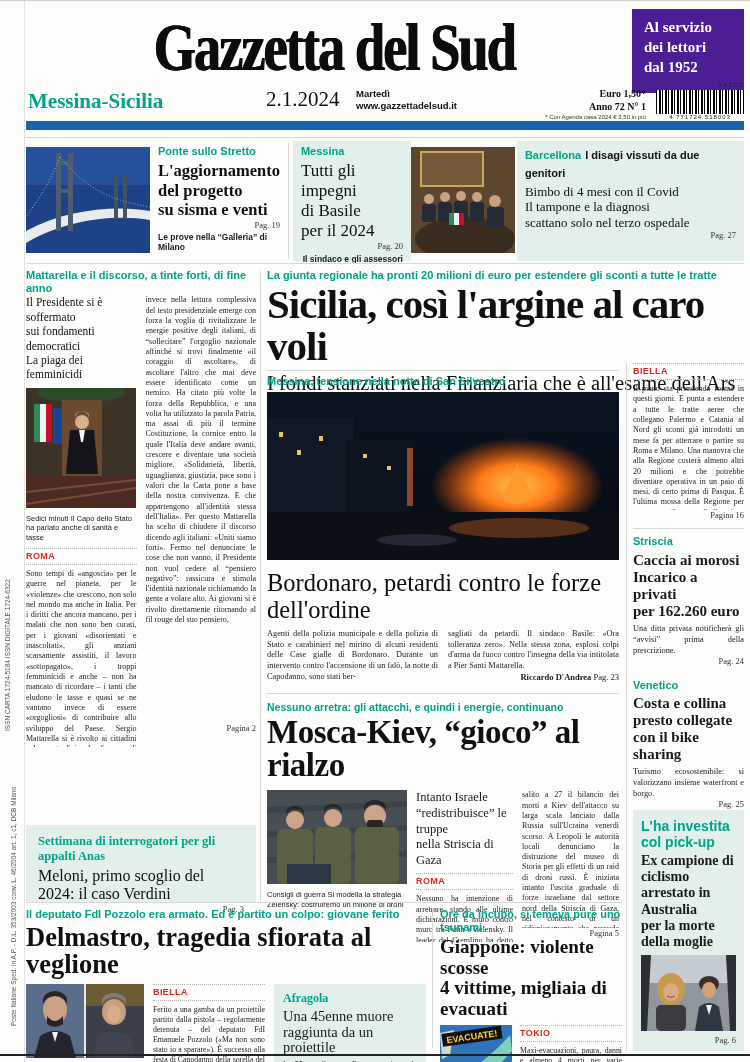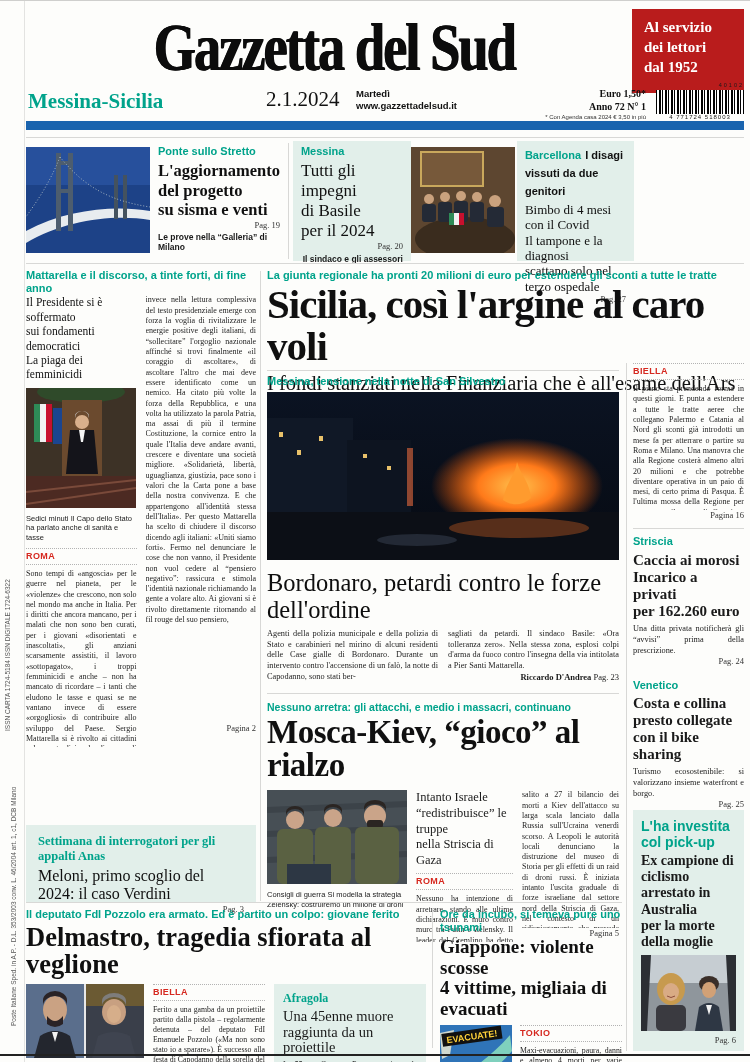--- a/index.html
+++ b/index.html
@@ -18,39 +18,39 @@
   .cap{font:400 7.5px/1.3 "Liberation Sans",sans-serif;color:#222;}
   .capb{font-weight:400;}
   .tealbox{background:#e2efea;}
   .vline{position:absolute;width:1px;background:#d8d8d6;}
   .hline{position:absolute;height:1px;background:#d8d8d6;}
   
   .hdr{position:absolute;left:26px;top:6px;width:718px;height:112px;}
   .masthead{position:absolute;left:28px;top:0;width:560px;height:80px;display:flex;align-items:center;justify-content:center;}
   .masthead span{font:700 56px/1 "Liberation Serif",serif;color:#0c0c0c;letter-spacing:-2px;
         display:inline-block;transform:scale(.97,1.2);text-shadow:.7px 0 #0c0c0c,-.4px 0 #0c0c0c;}
-  .servicebox{position:absolute;right:0;top:2px;width:112px;height:84px;background:#b91c1c;color:#fff;
+  .servicebox{position:absolute;right:0;top:2px;width:112px;height:84px;background:#4c1d95;color:#fff;
         font:700 15px/1.32 "Liberation Serif",serif;padding:9px 0 0 12px;box-sizing:border-box;white-space:pre-line;}
   .edition{position:absolute;left:2px;top:84px;font:700 21px/1 "Liberation Serif",serif;color:#00a38b;}
   .hdate{position:absolute;left:240px;top:82px;font:400 21px/1 "Liberation Serif",serif;color:#111;}
   .hday{position:absolute;left:330px;top:81px;font:700 9.5px/1.25 "Liberation Sans",sans-serif;color:#111;}
   .hprice{position:absolute;left:470px;top:80px;width:150px;text-align:right;
           font:700 10px/1.3 "Liberation Serif",serif;color:#111;}
   .hprice .note{font:400 6px/1.4 "Liberation Sans",sans-serif;color:#333;}
   .barcode{position:absolute;right:0;top:76px;width:88px;}
   .barcode .num-top{font:400 5.5px/1 "Liberation Sans",sans-serif;text-align:right;letter-spacing:2px;}
   .bars{height:24px;margin-top:1px;background:repeating-linear-gradient(90deg,#000 0 1px,#fff 1px 3px,#000 3px 5px,#fff 5px 6px);}
   .barcode .num-bot{font:400 6px/1.2 "Liberation Sans",sans-serif;text-align:center;letter-spacing:1px;}
   .bluebar{position:absolute;left:26px;top:120px;width:718px;height:9px;background:#1a64ae;}
   
   .vstrip{position:absolute;left:0;top:0;width:24px;height:1062px;border-right:1px solid #e3e3e1;}
   .vtext{position:absolute;writing-mode:vertical-rl;transform:rotate(180deg);
          font:400 6.5px/1.4 "Liberation Sans",sans-serif;color:#555;}
   
-  .strip{position:absolute;left:26px;top:140px;width:608px;height:120px;display:flex;}
+  .strip{position:absolute;left:26px;top:140px;width:718px;height:120px;display:flex;}
   .strip-item{box-sizing:border-box;padding:4px 8px 0 8px;}
   .strip-title{font:700 16.5px/1.18 "Liberation Serif",serif;color:#101010;margin-top:3px;}
   .strip-title.light{font-weight:400;font-size:17px;}
   .strip-cap{font:700 8.5px/1.2 "Liberation Sans",sans-serif;margin-top:2px;}
   .sdiv{width:1px;background:#d8d8d6;margin:2px 0;}
   .hl-strip-above{position:absolute;left:26px;top:136px;width:718px;}
   .hl-strip-below{position:absolute;left:26px;top:262px;width:718px;}
   
   .matt{position:absolute;left:26px;top:268px;width:230px;}
   .matt .hl1{font-size:25.5px;line-height:1.1;margin:3px 0 9px;}
@@ -290,21 +290,21 @@
       <div class="bt" style="font-size:8.3px;">Agenti della polizia municipale e della polizia di Stato e carabinieri nel mirino di alcuni residenti delle Case gialle di Bordonaro. Durante un intervento contro l'accensione di un falò, la notte di Capodanno, sono stati ber-</div>
       <div>
         <div class="bt" style="font-size:8.3px;">sagliati da petardi. Il sindaco Basile: «Ora tolleranza zero». Nella stessa zona, esplosi colpi d'arma da fuoco contro l'insegna della via intitolata a Pier Santi Mattarella.</div>
         <div class="byline">
           <b>Riccardo D'Andrea</b>
           <span>Pag. 23</span>
         </div>
       </div>
     </div>
     <hr class="crule">
-    <div class="kick-sm">Nessuno arretra: gli attacchi, e medio i massacri, continuano</div>
+    <div class="kick-sm">Nessuno arretra: gli attacchi, e quindi i energie, continuano</div>
     <div class="hl mk-hl">Mosca-Kiev, “gioco” al rialzo</div>
     <div class="mk-grid">
       <div>
         <svg width="140" height="94" viewBox="0 0 140 94">
           <rect width="140" height="94" fill="#474f55"></rect>
           <path d="M0,20 L140,14 M0,44 L140,38 M0,70 L140,64" stroke="#3c4349" stroke-width="6"></path>
           <g fill="#caa489">
               <circle cx="28" cy="30" r="9"></circle>
               <circle cx="66" cy="28" r="9"></circle>
               <circle cx="108" cy="26" r="11"></circle>

